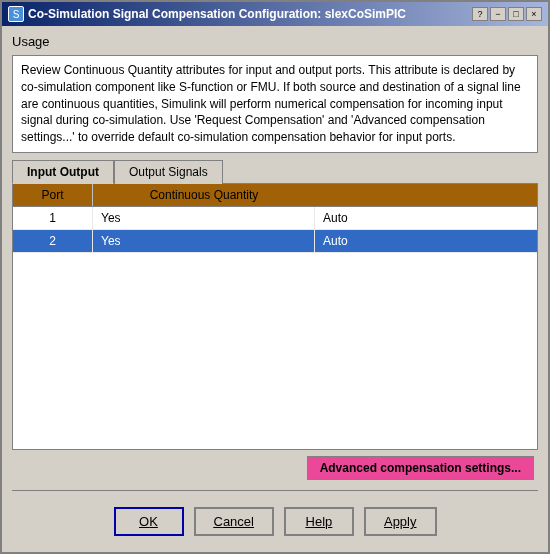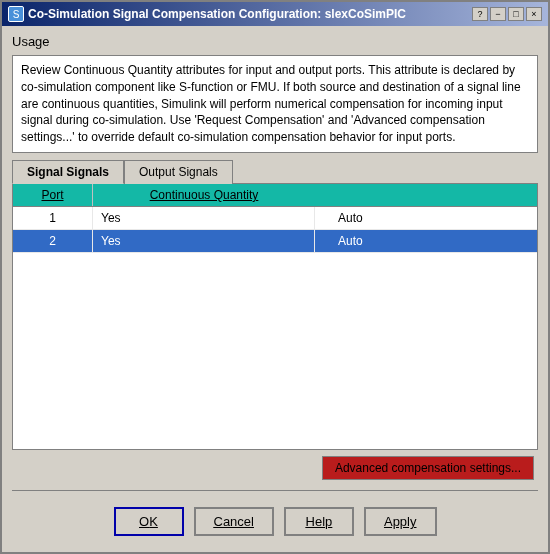--- a/index.html
+++ b/index.html
@@ -130,23 +130,22 @@
       min-height: 220px;
     }
 
     .table-container {
       width: 100%;
     }
 
     .table-header {
       display: grid;
       grid-template-columns: 80px 1fr 1fr;
-      background: #14b8a6;
+      background: #a16207;
       border-bottom: 1px solid #808080;
-      text-decoration: underline;
     }
 
     .th {
       padding: 4px 8px;
       font-size: 12px;
       text-align: center;
       color: #000;
       border-right: 1px solid #c0c0c0;
     }
 
@@ -176,44 +175,44 @@
       text-align: left;
       border-right: 1px solid #e8e8e8;
     }
 
     .td:first-child {
       text-align: center;
     }
 
     .td:last-child {
       border-right: none;
-      margin-left: 15px;
     }
 
     .bottom-section {
       display: flex;
       flex-direction: column;
       gap: 8px;
       margin-top: auto;
       flex-shrink: 0;
     }
 
     .advanced-btn-row {
       display: flex;
       justify-content: flex-end;
       padding: 0 4px;
     }
 
     .advanced-btn {
       padding: 4px 12px;
-      background: #b91c1c;
+      background: #ec4899;
       border: 1px solid #808080;
       cursor: pointer;
       font-size: 12px;
       color: #000;
+      font-weight: bold;
     }
 
     .divider {
       height: 1px;
       background: #808080;
       margin: 2px 0;
     }
 
     .footer-buttons {
       display: flex;
@@ -268,21 +267,21 @@
 
   <div class="window-content">
 
     <div>
       <div class="section-label">Usage</div>
       <div class="usage-box">Review Continuous Quantity attributes for input and output ports. This attribute is declared by co-simulation component like S-function or FMU. If both source and destination of a signal line are continuous quantities, Simulink will perform numerical compensation for incoming input signal during co-simulation. Use 'Request Compensation' and 'Advanced compensation settings...' to override default co-simulation compensation behavior for input ports.</div>
     </div>
 
     <div class="tabs-and-content">
       <div class="tab-bar">
-        <div class="tab active">Signal Signals</div>
+        <div class="tab active">Input Output</div>
         <div class="tab">Output Signals</div>
       </div>
       <div class="tab-content">
         <div class="table-container">
 
           <div class="table-header">
             <div class="th">Port</div>
             <div class="th">Continuous Quantity</div>
           </div>
 

